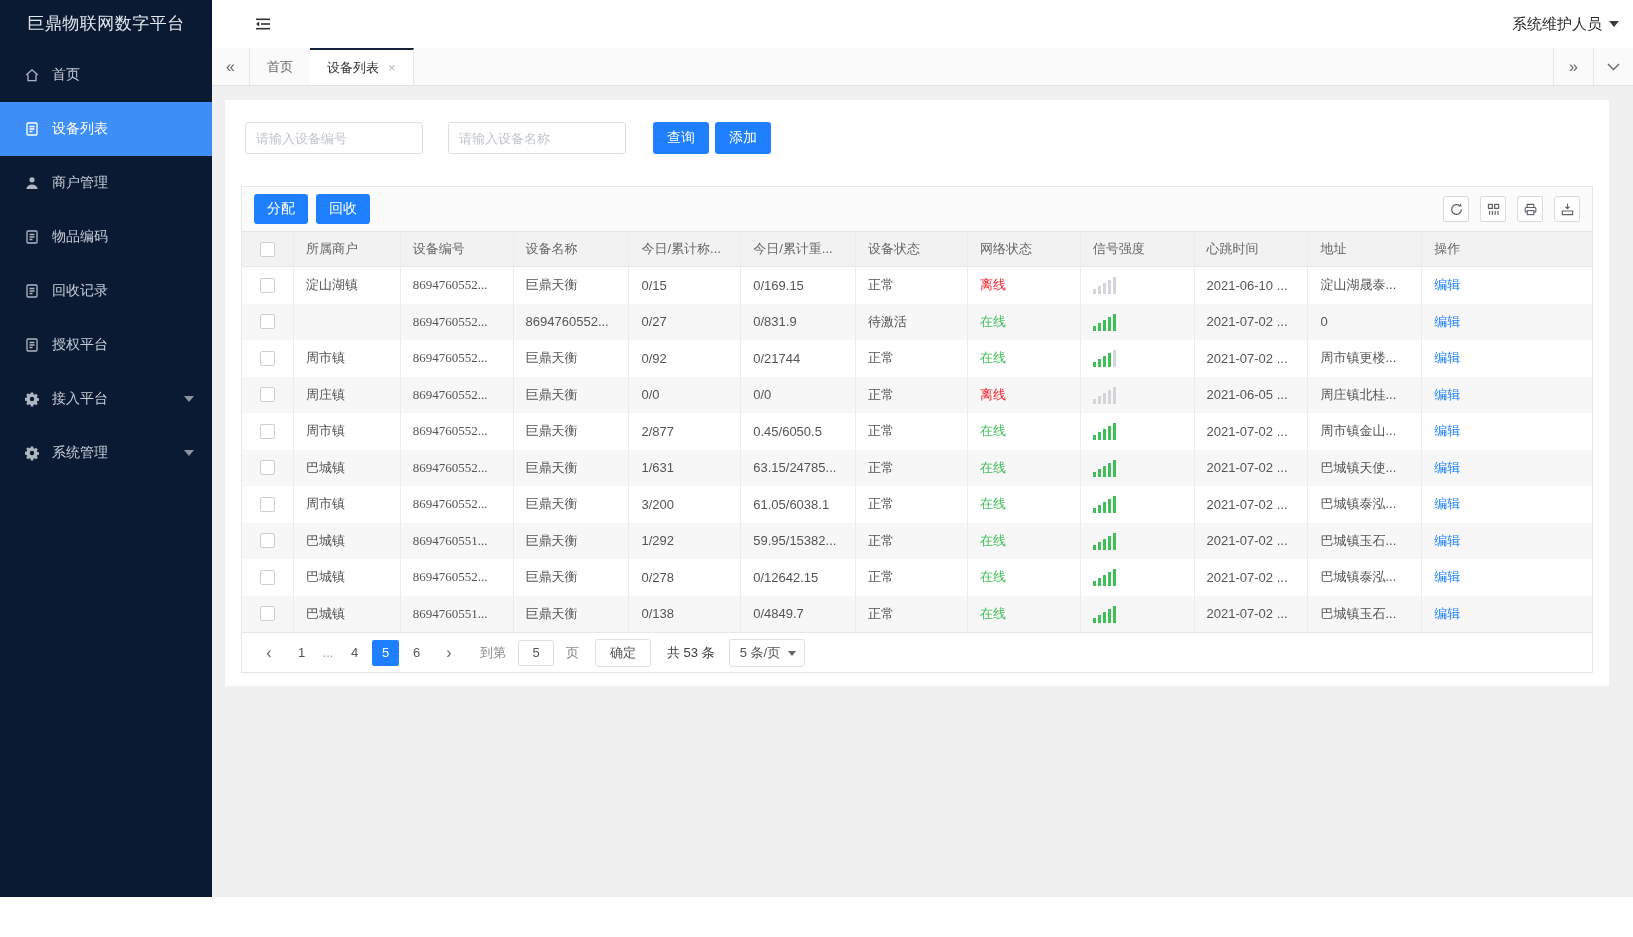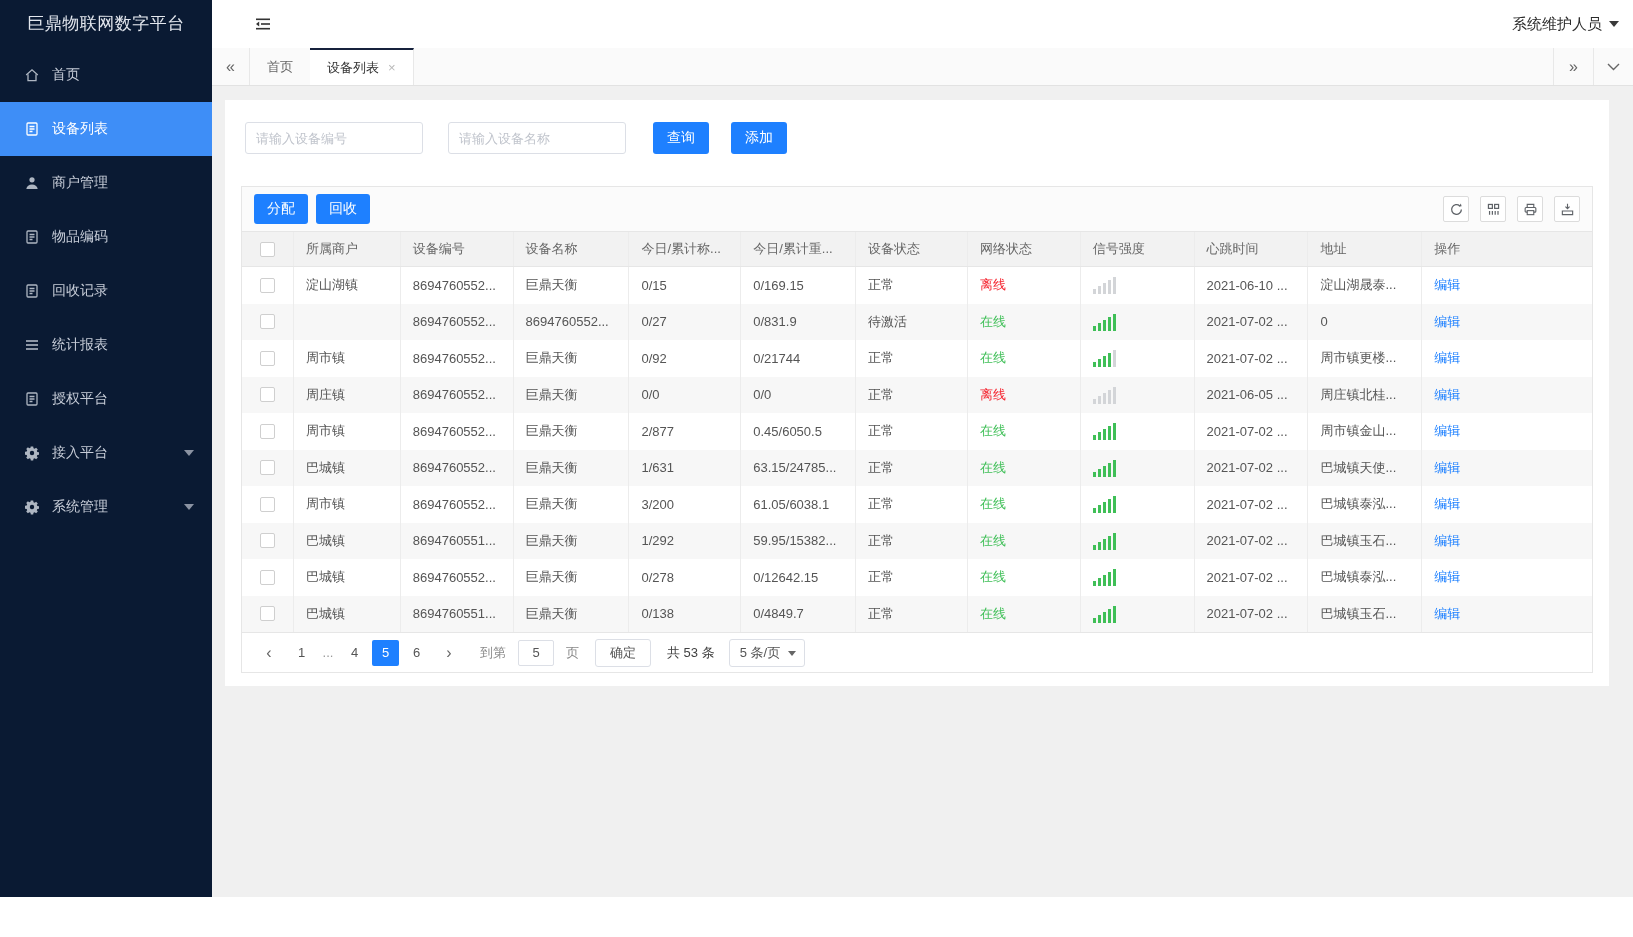--- a/index.html
+++ b/index.html
@@ -35,36 +35,36 @@
   
   .main { position:absolute; left:212px; top:86px; width:1421px; height:811px; background:#f0f0f0; }
   .card { position:absolute; left:13px; top:14px; width:1384px; height:586px; background:#fff; }
   .search-row { padding:22px 16px 0 20px; display:flex; align-items:center; }
   .inp { width:178px; height:32px; border:1px solid #dcdfe6; border-radius:3px; padding:0 10px; font-size:13px; color:#555;
     font-family:inherit; outline:none; background:#fff; }
   .inp::placeholder { color:#c0c4cc; }
   .inp + .inp { margin-left:25px; }
   .btn { border:none; border-radius:3px; background:#1e80ff; color:#fff; font-size:14px; height:32px; padding:0 14px;
     font-family:inherit; cursor:pointer; }
-  .search-row .btn { margin-left:22px; }
+  .search-row .btn { margin-left:6px; }
   .search-row .btn:first-of-type { margin-left:27px; }
   
   .table-zone { margin:32px 16px 0 16px; border:1px solid #e6e6e6; }
   .table-toolbar { height:44px; background:#fbfbfb; display:flex; align-items:center; padding:0 12px; }
   .table-toolbar .btn { height:30px; padding:0 13px; margin-right:8px; }
   .tool-icons { margin-left:auto; display:flex; gap:11px; }
   .icon-btn { width:26px; height:26px; border:1px solid #dcdcdc; background:#fff; border-radius:2px;
     display:flex; align-items:center; justify-content:center; cursor:pointer; }
   .thead, .trow { display:flex; }
   .thead { background:#f2f2f2; height:36px; font-size:13px; color:#666; border-top:1px solid #e6e6e6; border-bottom:1px solid #e6e6e6; }
   .trow { height:36.5px; font-size:13px; color:#555; background:#fff; }
   .trow:nth-child(even) { background:#f7f7f7; }
   .cell { display:flex; align-items:center; padding:0 8px 0 12px; border-right:1px solid #ececec; overflow:hidden; white-space:nowrap; }
   .cell:last-child { border-right:none; }
-  .w0{width:52px; justify-content:center; padding:0;} .w1{width:107px;} .w2{width:113px;} .w3{width:116px;}
+  .w0{width:52px; justify-content:center; padding:0;} .w1{width:107px;} .w2{width:113px;font-family:Liberation Serif, serif;} .w3{width:116px;}
   .w4{width:112px;} .w5{width:115px;} .w6{width:112px;} .w7{width:113px;} .w8{width:114px;}
   .w9{width:114px;} .w10{width:114px;} .w11{width:170px;}
   .cbx { width:15px; height:15px; border:1px solid #cfcfcf; border-radius:2px; background:#fff; display:inline-block; cursor:pointer; }
   .net-online { color:#3fbf57; } .net-offline { color:#f5222d; }
   .sig { display:flex; align-items:flex-end; gap:2px; height:18px; }
   .sig i { width:3px; background:#d3d5d8; display:block; }
   .sig i:nth-child(1){height:5px;} .sig i:nth-child(2){height:8px;} .sig i:nth-child(3){height:11px;}
   .sig i:nth-child(4){height:14px;} .sig i:nth-child(5){height:17px;}
   .sig i.on { background:#3fbf57; }
   .link { color:#1e80ff; cursor:pointer; }
@@ -136,30 +136,20 @@
   <div class="menu-item">
     <span class="micon">
       <svg viewBox="0 0 16 16" width="16" height="16" fill="none" stroke="#aeb6c2" stroke-width="1.3">
           <rect x="3" y="2" width="10" height="12" rx="1"></rect>
           <path d="M5.5 5.5h5M5.5 8h5M5.5 10.5h3"></path>
         </svg>
     </span>
     <span>回收记录</span>
   </div>
 
-  <div class="menu-item">
-    <span class="micon">
-      <svg viewBox="0 0 16 16" width="16" height="16" fill="#aeb6c2">
-          <rect x="2" y="3.2" width="12" height="1.6"></rect>
-          <rect x="2" y="7.2" width="12" height="1.6"></rect>
-          <rect x="2" y="11.2" width="12" height="1.6"></rect>
-        </svg>
-    </span>
-    <span>统计报表</span>
-  </div>
 
   <div class="menu-item">
     <span class="micon">
       <svg viewBox="0 0 16 16" width="16" height="16" fill="none" stroke="#aeb6c2" stroke-width="1.3">
           <rect x="3" y="2" width="10" height="12" rx="1"></rect>
           <path d="M5.5 5.5h5M5.5 8h5M5.5 10.5h3"></path>
         </svg>
     </span>
     <span>授权平台</span>
   </div>

